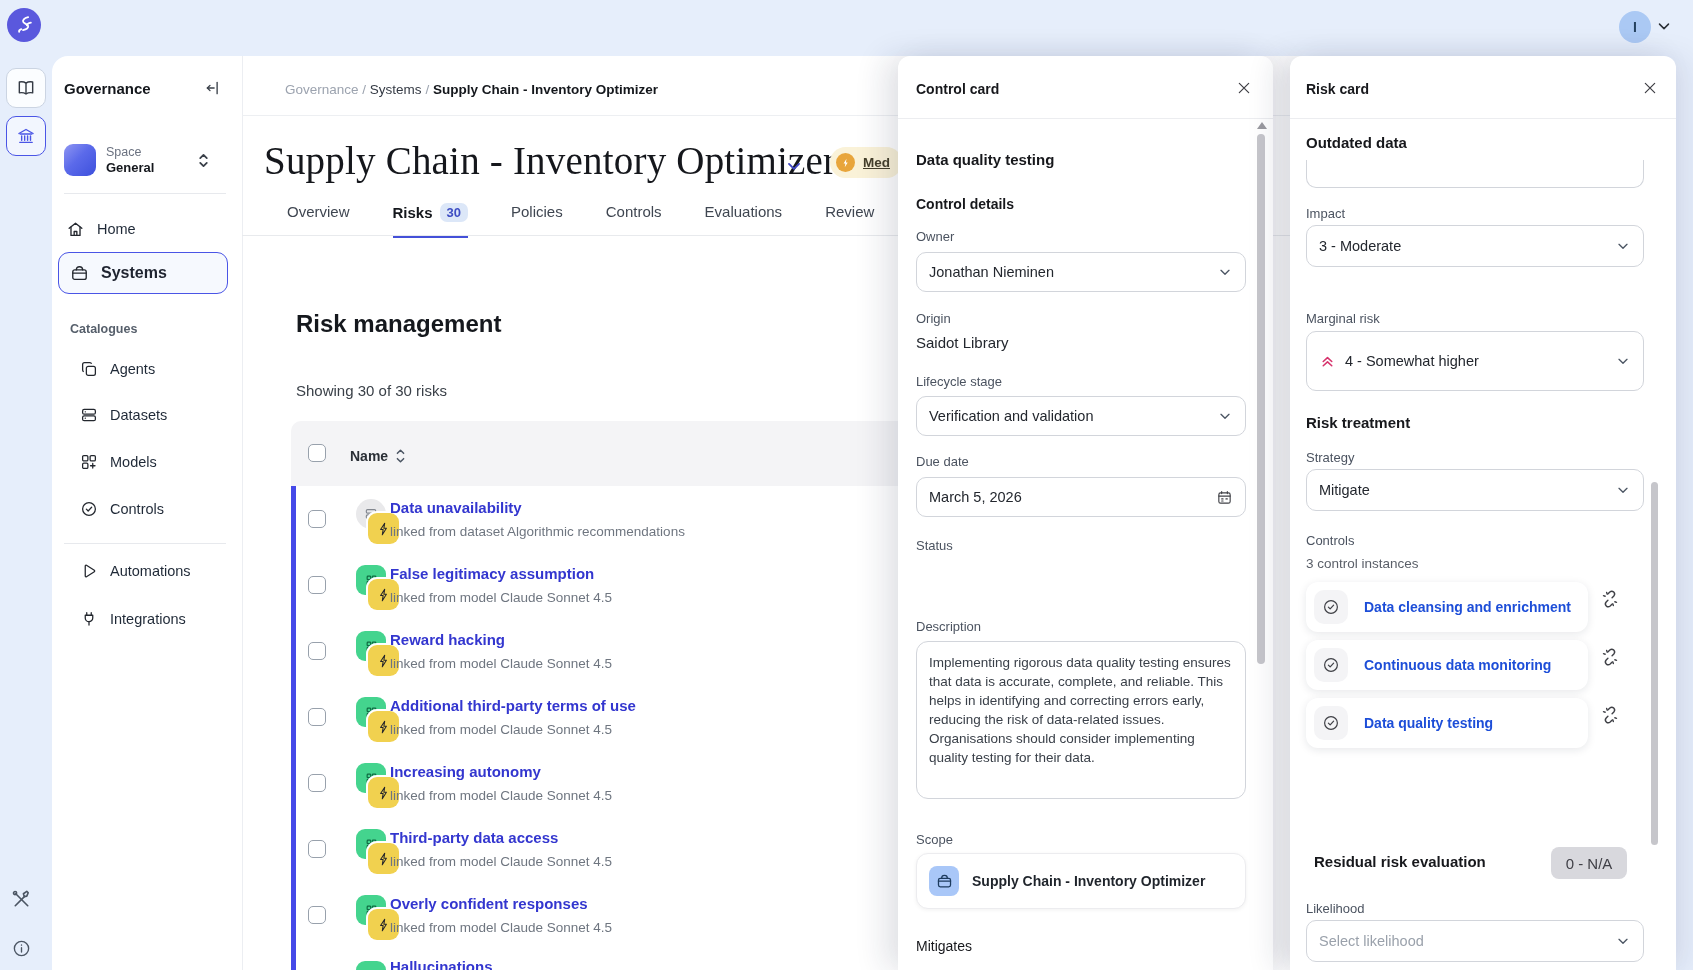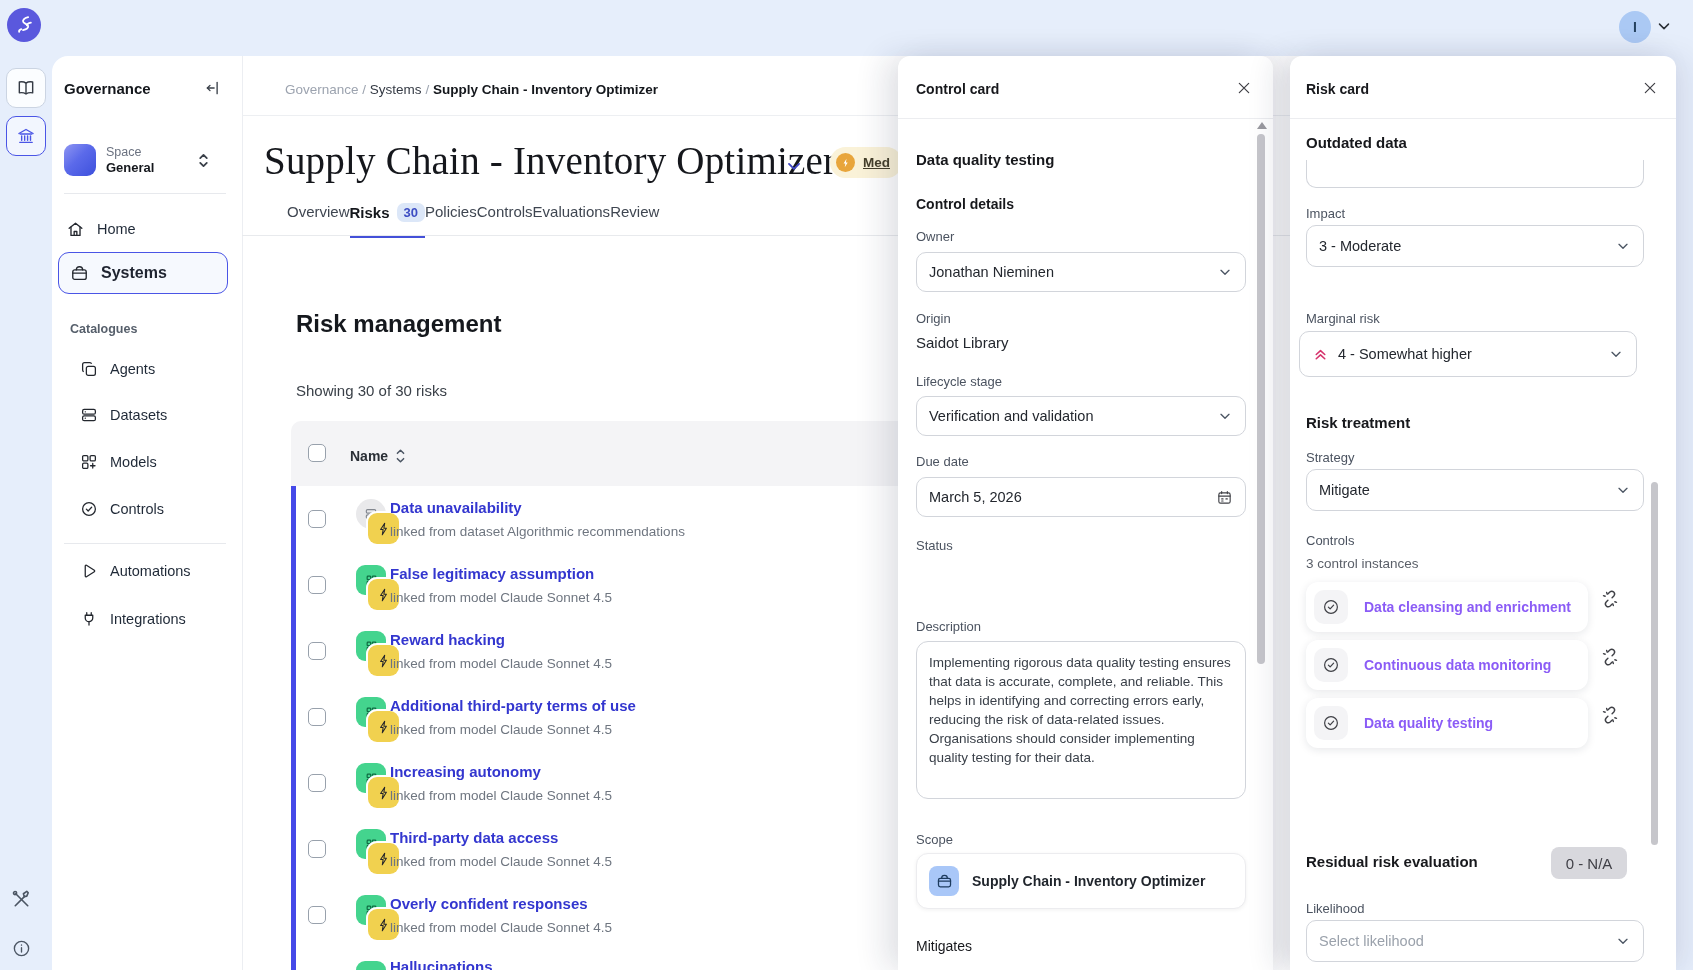--- a/index.html
+++ b/index.html
@@ -36,21 +36,21 @@
   
   .crumb{left:285px;top:82px;font-size:13.5px;color:#9CA3AF;}
   .crumb b{color:#14171C;font-weight:700;}
   .crumb .mid{color:#343A44;}
   .title{left:264px;top:138px;font-family:"Liberation Serif", serif;font-size:39px;color:#15171C;letter-spacing:.2px;}
   .title-chev{left:784px;top:156px;color:#3E46C2;}
   .med-badge{left:830px;top:147px;height:31px;border-radius:16px;background:#FAF2D8;display:flex;align-items:center;
         gap:8px;padding:0 12px 0 6px;}
   .med-dot{width:19px;height:19px;border-radius:50%;background:#E8A53B;display:flex;align-items:center;justify-content:center;}
   .med-txt{font-size:13.5px;font-weight:600;color:#453F2B;text-decoration:underline;}
-  .tabs{left:287px;top:203px;display:flex;align-items:flex-start;}
+  .tabs{left:287px;top:203px;display:flex;gap:43px;align-items:flex-start;}
   .tab{font-size:15px;color:#3F4651;padding-bottom:13px;display:flex;align-items:center;gap:7px;}
   .tab.active{color:#14171C;font-weight:700;border-bottom:3px solid #4450D8;}
   .tab-badge{background:#DCE7F8;color:#3D4DC3;font-size:13px;font-weight:600;border-radius:7px;padding:2px 7px;}
   .tabline{left:242px;top:235px;width:1434px;height:1px;background:#E8EAED;}
   
   .h2{left:296px;top:310px;font-size:24px;font-weight:700;color:#15181D;}
   .showing{left:296px;top:382px;font-size:15px;color:#3A4048;}
   .thead{left:291px;top:421px;width:980px;height:65px;background:#F4F4F6;border-radius:10px 10px 0 0;}
   .checkbox{width:18px;height:18px;border:1.6px solid #98A1AC;border-radius:5px;background:#fff;box-sizing:border-box;}
   .th-name{left:350px;top:448px;font-size:14px;font-weight:700;color:#2A2F36;display:flex;gap:7px;align-items:center;}
@@ -82,21 +82,21 @@
         box-sizing:border-box;font-size:13.5px;line-height:19px;color:#3A4049;}
   .scope-card{position:absolute;height:56px;border:1px solid #ECECEF;border-radius:12px;background:#fff;
         box-shadow:0 1px 4px rgba(0,0,0,.06);display:flex;align-items:center;gap:13px;padding-left:12px;box-sizing:border-box;}
   .scope-ic{width:30px;height:30px;border-radius:8px;background:#A9C7F8;display:flex;align-items:center;
         justify-content:center;color:#1D3B5E;}
   .scope-txt{font-size:14px;font-weight:700;color:#1F242B;}
   .chip{position:absolute;width:282px;height:50px;border-radius:12px;background:#fff;
         box-shadow:0 2px 9px rgba(20,25,45,.10);display:flex;align-items:center;gap:16px;padding-left:8px;box-sizing:border-box;}
   .chip-ic{width:34px;height:34px;border-radius:10px;background:#F4F4F6;display:flex;align-items:center;
         justify-content:center;color:#3F4046;}
-  .chip-txt{font-size:14px;font-weight:700;color:#8b5cf6;}
+  .chip-txt{font-size:14px;font-weight:700;color:#1d4ed8;}
   .unlink{position:absolute;color:#3F4046;}
   .link-btn{position:absolute;height:42px;border:1px solid #6E727B;border-radius:21px;background:#fff;
         display:flex;align-items:center;justify-content:center;gap:10px;font-size:14.5px;color:#26292E;box-sizing:border-box;}
   .gray-badge{position:absolute;width:76px;height:32px;border-radius:8px;background:#D8D8DD;color:#404047;
         font-size:15px;display:flex;align-items:center;justify-content:center;}
   .scrollbar{position:absolute;width:8px;border-radius:4px;background:#C6C6CB;}
   .scroll-arrow{position:absolute;width:0;height:0;border-left:5px solid transparent;border-right:5px solid transparent;
         border-bottom:7px solid #9A9AA0;}
   svg{display:block;}
 </style>
@@ -575,21 +575,21 @@
     <div class="select" style="left:16px;top:169px;width:338px;height:42px">
       <span class="sel-text">3 - Moderate</span>
       <span>
         <svg width="16" height="16" viewBox="0 0 24 24" fill="none" stroke="#4B5563" stroke-width="2" stroke-linecap="round" stroke-linejoin="round">
             <path d="M6 9.5l6 6 6-6"></path>
           </svg>
       </span>
     </div>
 
     <div class="lbl" style="left:16px;top:255px">Marginal risk</div>
-    <div class="select" style="left:9px;top:275px;width:338px;height:46px">
+    <div class="select" style="left:16px;top:275px;width:338px;height:60px">
       <span class="sel-left">
         <span>
           <svg width="17" height="17" viewBox="0 0 24 24" fill="none" stroke="#D6336C" stroke-width="2.2" stroke-linecap="round" stroke-linejoin="round">
               <path d="M6 12l6-5.5 6 5.5"></path>
               <path d="M6 18l6-5.5 6 5.5"></path>
             </svg>
         </span>
         <span class="sel-text">4 - Somewhat higher</span>
       </span>
       <span>
@@ -668,21 +668,21 @@
         <path d="M9.5 13.5l-2.1 2.1a3.4 3.4 0 0 0 4.8 4.8l2.1-2.1"></path>
         <path d="M14.5 10.5l2.1-2.1a3.4 3.4 0 0 0-4.8-4.8l-2.1 2.1"></path>
         <path d="M4.2 8l2 .7"></path>
           <path d="M8 4.2l.7 2"></path>
           <path d="M19.8 16l-2-.7"></path>
           <path d="M16 19.8l-.7-2"></path>
       </svg>
     </div>
 
 
-    <div class="bold15" style="left:16px;top:797px">Residual risk evaluation</div>
+    <div class="bold15" style="left:24px;top:797px">Residual risk evaluation</div>
     <div class="gray-badge" style="left:261px;top:791px">0 - N/A</div>
 
     <div class="lbl" style="left:16px;top:845px">Likelihood</div>
     <div class="select" style="left:16px;top:864px;width:338px;height:42px">
       <span class="sel-text ph">Select likelihood</span>
       <span>
         <svg width="16" height="16" viewBox="0 0 24 24" fill="none" stroke="#4B5563" stroke-width="2" stroke-linecap="round" stroke-linejoin="round">
             <path d="M6 9.5l6 6 6-6"></path>
           </svg>
       </span>

